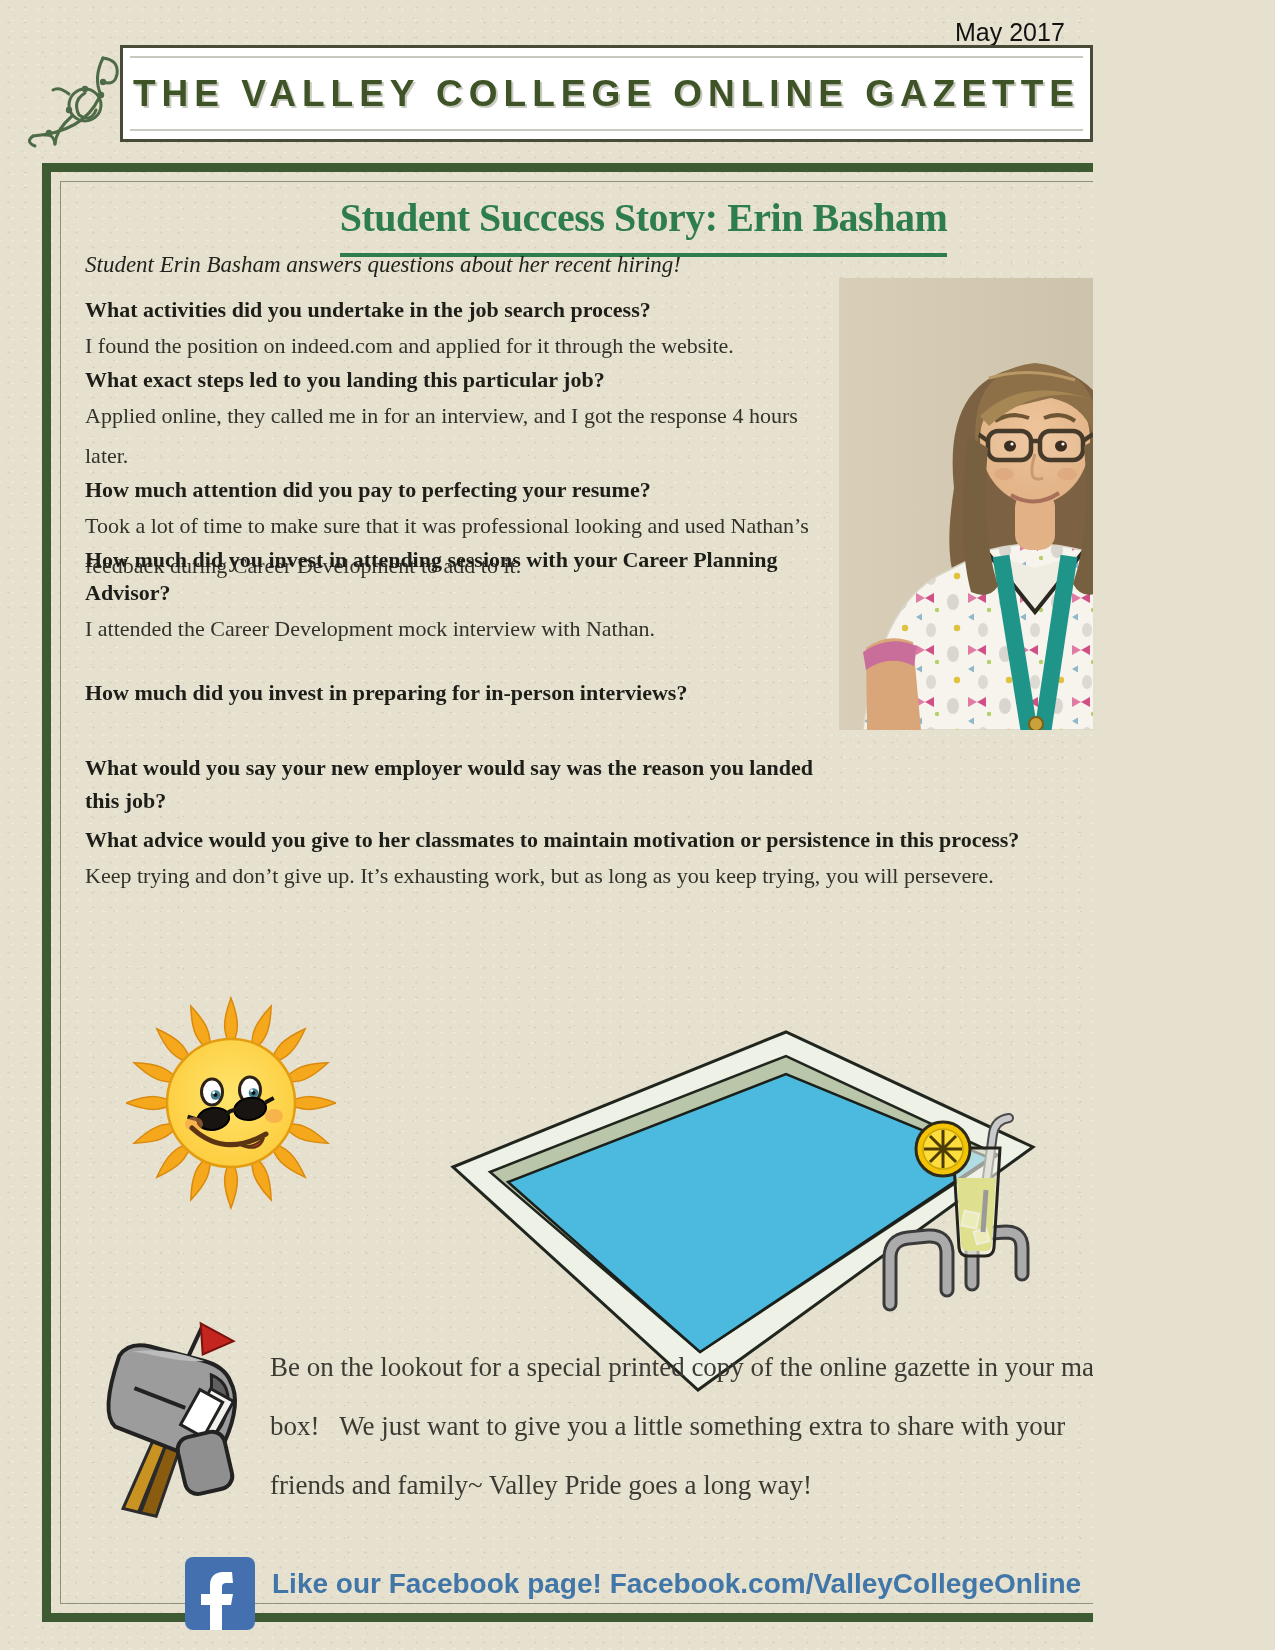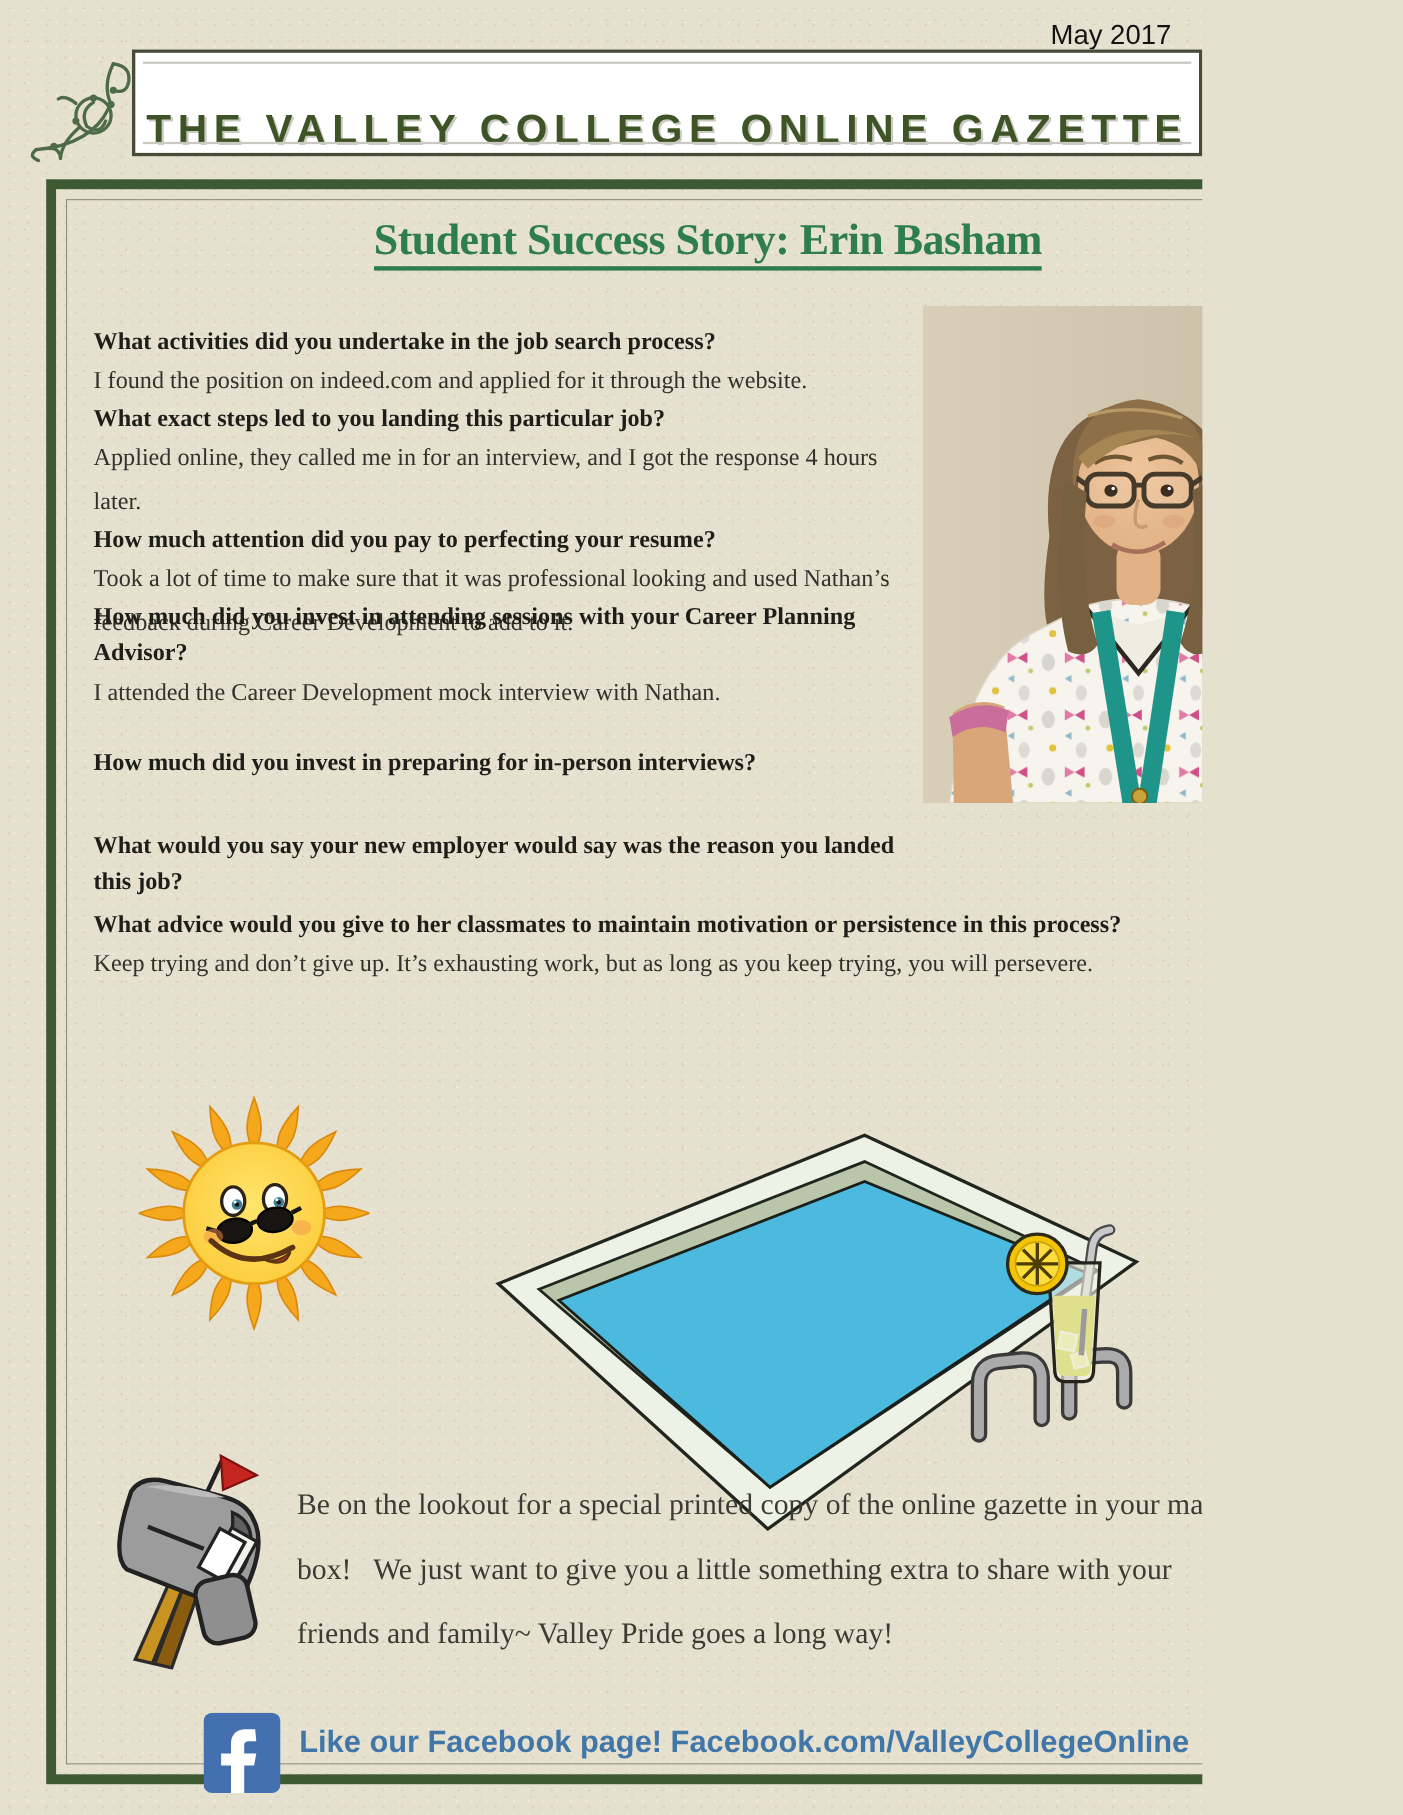--- a/index.html
+++ b/index.html
@@ -17,37 +17,37 @@
       radial-gradient(#cfc8b2 0.8px, transparent 1px);
     background-size:17px 15px, 13px 11px, 23px 19px;
     background-position:0 0, 6px 4px, 11px 9px;
   }
   .abs{position:absolute;}
 
   
   .issue-date{left:955px;top:18px;width:120px;font-family:"Liberation Sans",sans-serif;
     font-size:25px;color:#121212;}
   .masthead-box{left:120px;top:45px;width:973px;height:97px;background:#ffffff;
-    border:3px solid #474b38;box-sizing:border-box;display:flex;align-items:flex-end;justify-content:center;}
+    border:3px solid #474b38;box-sizing:border-box;display:flex;align-items:center;justify-content:center;}
   .masthead-box::before{content:"";position:absolute;left:7px;right:7px;top:8px;bottom:8px;
     border-top:2px solid #c9c9c1;border-bottom:2px solid #c9c9c1;}
   .masthead-title{font-family:"Liberation Sans",sans-serif;font-weight:bold;font-size:37px;
     letter-spacing:6px;color:#3f5426;text-shadow:2px 2px 0 rgba(100,105,80,.35);white-space:nowrap;}
   .flourish{width:102px;height:100px;}
   .flourish-left{left:24px;top:48px;}
   .flourish-right{left:1090px;top:48px;transform:scaleX(-1);}
 
   
   .frame{left:42px;top:163px;width:1191px;height:1459px;border:9px solid #3e5a33;box-sizing:border-box;}
   .frame::after{content:"";position:absolute;left:9px;top:9px;right:9px;bottom:9px;border:1px solid #90907f;}
 
   
   .article-title{left:0;top:194px;width:1275px;text-align:center;margin:0;
     font-size:40px;font-weight:bold;color:#2e7d4e;letter-spacing:-0.5px;}
-  .article-title span{border-bottom:4px solid #2e7d4e;padding-bottom:2px;margin-left:12px;}
+  .article-title span{border-bottom:4px solid #2e7d4e;padding-bottom:13px;margin-left:12px;}
   .article-intro{left:85px;top:252px;width:760px;font-size:23px;font-style:italic;color:#22221d;}
 
   .qa-list{left:85px;top:293px;width:1130px;height:700px;}
   .qa{position:absolute;left:0;width:748px;}
   .qa .q{font-weight:bold;font-size:22px;line-height:33px;color:#1e1e19;}
   .qa .a{font-size:22px;line-height:40px;color:#32322a;}
   .qa:nth-of-type(1){top:0;}
   .qa:nth-of-type(2){top:70px;}
   .qa:nth-of-type(3){top:180px;}
   .qa:nth-of-type(4){top:250px;}
@@ -123,20 +123,21 @@
       <circle cx="60" cy="41" r="3.2"></circle>
     </g>
   </svg>
 
   <div class="abs frame"></div>
 
   <h1 class="abs article-title">
     <span>Student Success Story: Erin Basham</span>
   </h1>
 
+  <div class="abs article-intro">Student Erin Basham answers questions about her recent hiring!</div>
 
   <div class="abs qa-list">
 
       <div class="qa">
         <div class="q">What activities did you undertake in the job search process?</div>
         <div class="a">I found the position on indeed.com and applied for it through the website.</div>
       </div>
 
       <div class="qa">
         <div class="q">What exact steps led to you landing this particular job?</div>

